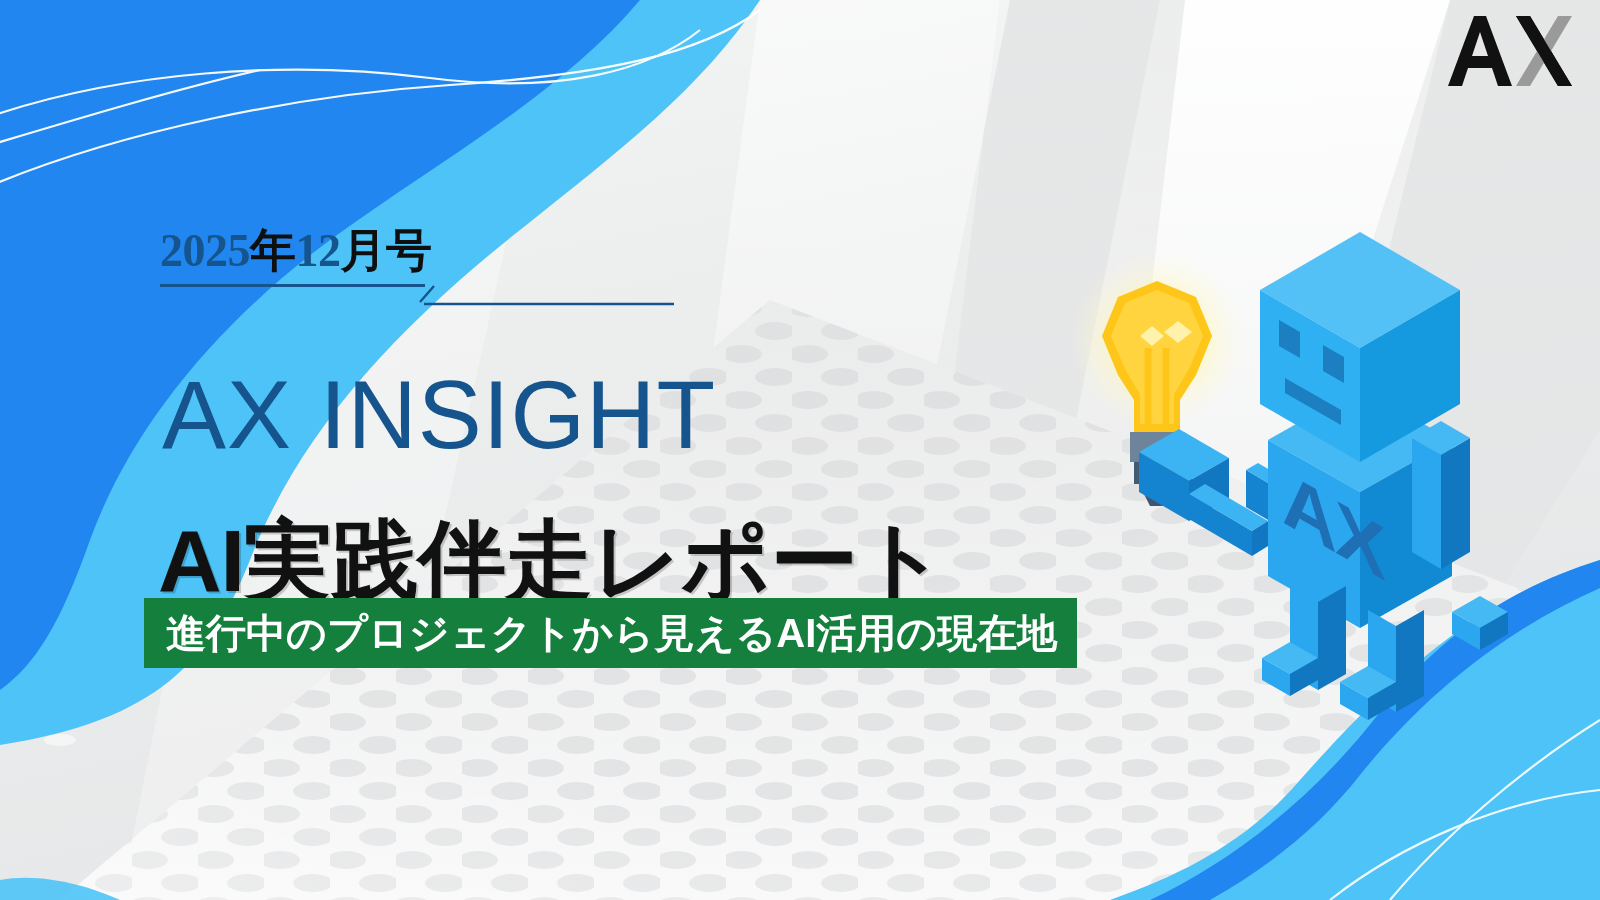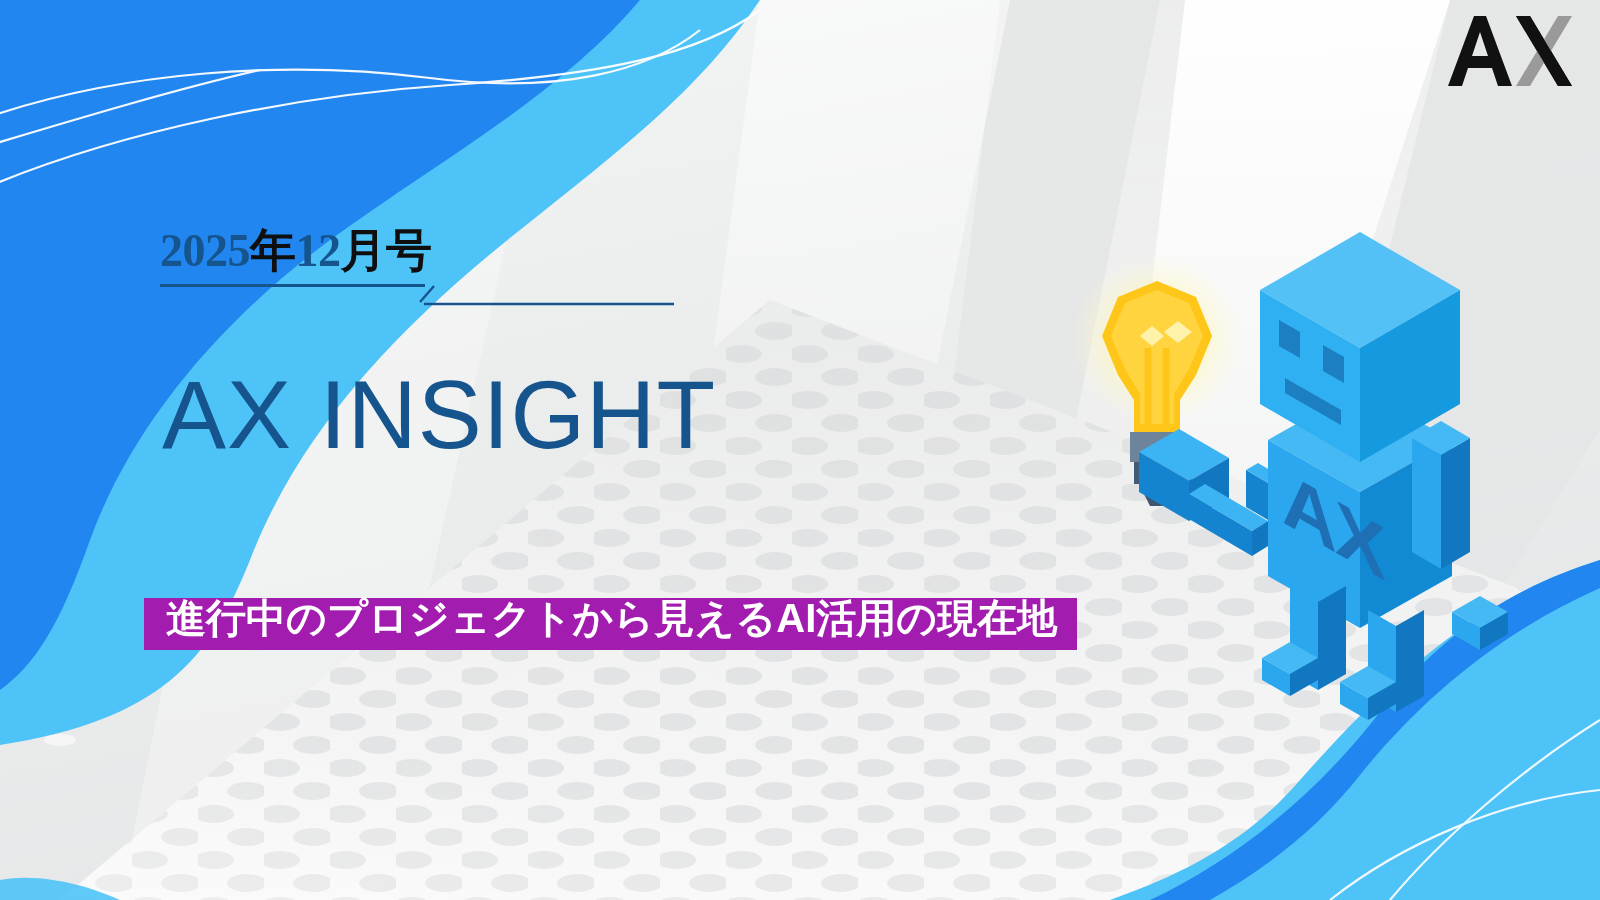--- a/index.html
+++ b/index.html
@@ -101,24 +101,24 @@
     color: #111111;
     white-space: nowrap;
     pointer-events: auto;
     text-shadow: 2px 2px 0 rgba(0,0,0,0.18);
   }
 
   #banner {
     position: absolute;
     left: 132px;
     top: 598px;
-    height: 52px;
-    background: #a21caf;
+    height: 70px;
+    background: #15803d;
     display: flex;
-    align-items: flex-start;
+    align-items: center;
     padding: 0 20px 0 22px;
     pointer-events: auto;
   }
   #banner-text {
     color: #ffffff;
     font-size: 40px;
     font-weight: 700;
     letter-spacing: 0px;
     line-height: 1;
     white-space: nowrap;
@@ -348,20 +348,21 @@
       <div id="date-text"><span class="num">2025</span><span>年</span><span class="num">12</span><span>月号</span></div>
       <div id="date-rule"></div>
       <svg id="date-tick" viewBox="0 0 22 22" xmlns="http://www.w3.org/2000/svg">
         <path d="M 2 18 L 16 2" stroke="#15548d" stroke-width="2.4" fill="none"></path>
         <path d="M 6 20 L 256 20" stroke="#15548d" stroke-width="2.4" fill="none"></path>
       </svg>
     </div>
 
     <h1 id="main-title">AX INSIGHT</h1>
 
+    <h2 id="sub-title">AI実践伴走レポート</h2>
 
     <div id="banner">
       <span id="banner-text">進行中のプロジェクトから見えるAI活用の現在地</span>
     </div>
 
   </div>
 
 </div>
 
 </body></html>

